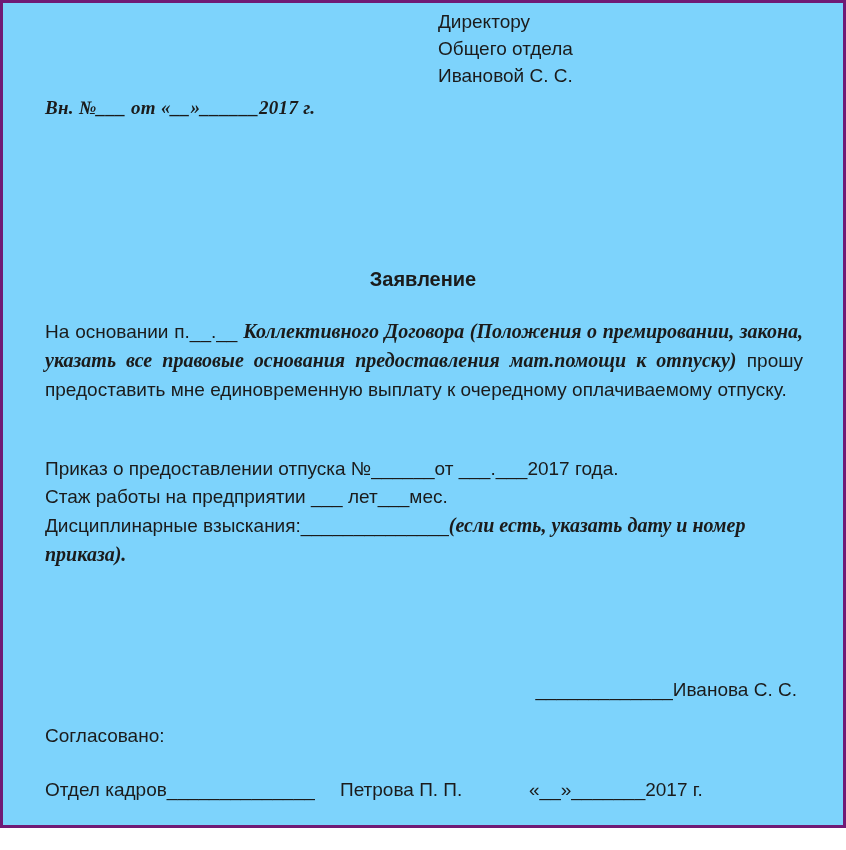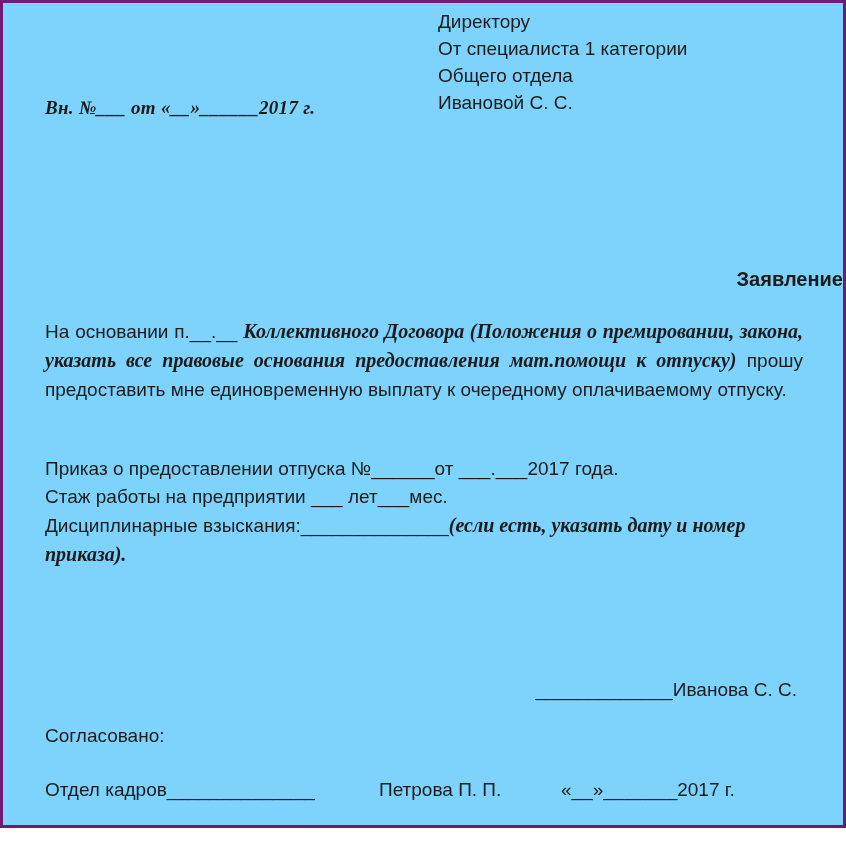--- a/index.html
+++ b/index.html
@@ -35,21 +35,21 @@
     font-style: italic;
     font-weight: bold;
     font-size: 19px;
     letter-spacing: 0.3px;
   }
   .doc-title {
     position: absolute;
     left: 0;
     top: 265px;
     width: 100%;
-    text-align: right;
+    text-align: center;
     font-weight: bold;
     font-size: 20px;
   }
   .body-par {
     position: absolute;
     left: 42px;
     top: 314px;
     width: 758px;
     text-align: justify;
     line-height: 29px;
@@ -86,35 +86,35 @@
     left: 42px;
     top: 722px;
   }
   .approval-row {
     position: absolute;
     left: 42px;
     width: 762px;
     display: flex;
     align-items: baseline;
     white-space: nowrap;
+    gap: 7px;
   }
   .approval-row.row-1 { top: 776px; }
   .approval-row.row-2 { top: 818px; }
   .col-dept { min-width: 288px; flex: 0 0 auto; }
-  .col-name { min-width: 182px; flex: 0 0 auto; margin-left: 46px; }
+  .col-name { min-width: 182px; flex: 0 0 auto; }
   .col-date { flex: 0 0 auto; }
 </style>
 </head>
 <body>
 
 <div class="page">
 
   <div class="recipient-block">
     <span class="recipient-line">Директору</span>
-    <span class="recipient-line">От специалиста 1 категории</span>
     <span class="recipient-line">Общего отдела</span>
     <span class="recipient-line">Ивановой С. С.</span>
   </div>
 
   <div class="doc-number">Вн. №___ от «__»______2017 г.</div>
 
   <div class="doc-title">Заявление</div>
 
   <div class="body-par">
     <span>На основании п.__.__  </span><span class="basis">Коллективного Договора (Положения о премировании, закона, указать все  правовые основания предоставления мат.помощи к отпуску)</span><span> прошу предоставить мне единовременную выплату к очередному оплачиваемому отпуску.</span>

